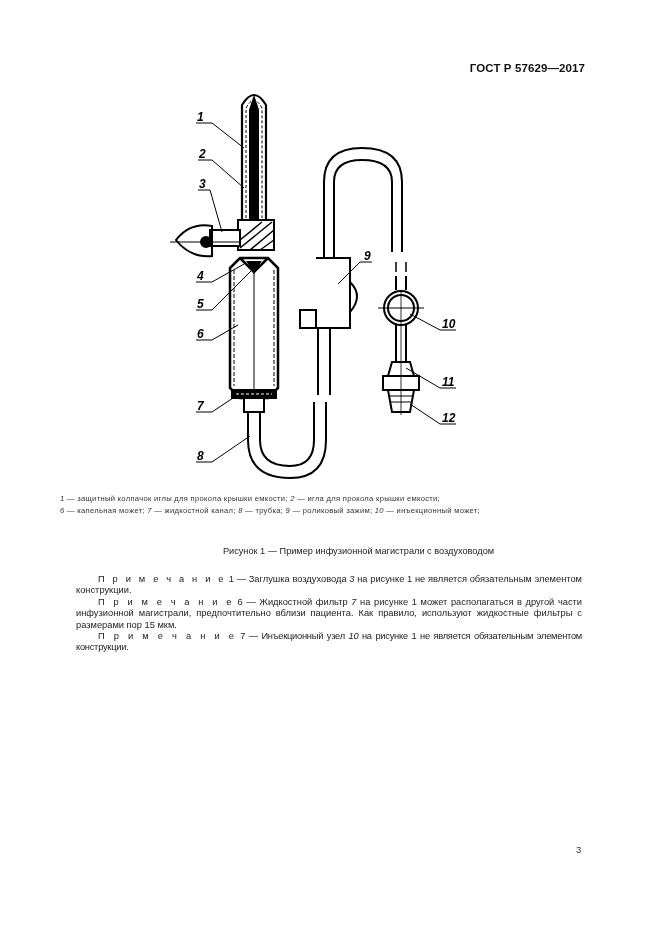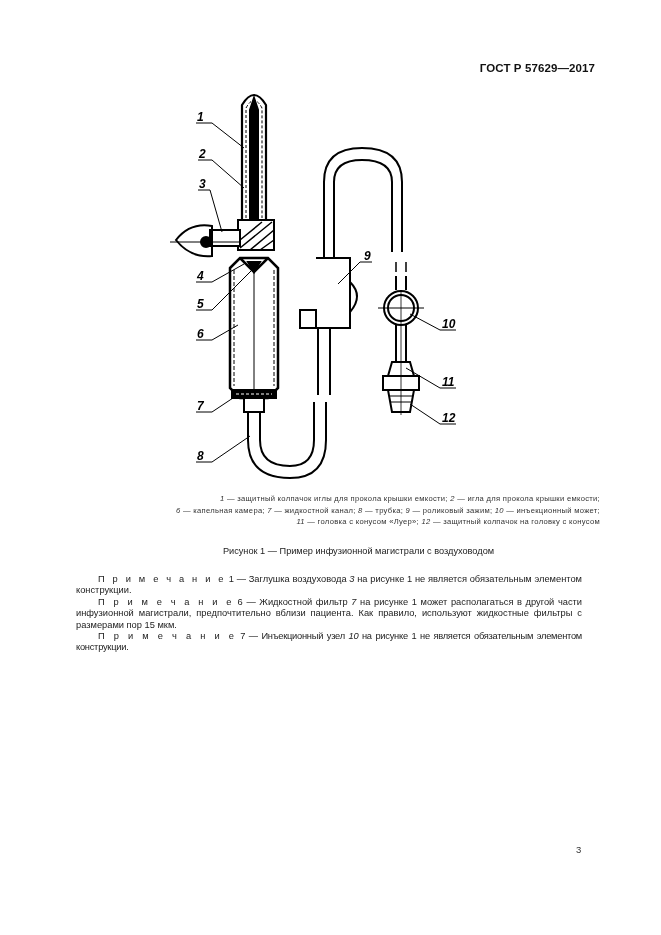--- a/index.html
+++ b/index.html
@@ -1,20 +1,20 @@
 <!DOCTYPE html>
 <html><head>
 <meta charset="utf-8">
 <style>
   html, body { margin:0; padding:0; background:#ffffff; }
   body { width:661px; height:935px; position:relative; overflow:hidden;
          font-family:"Liberation Sans", sans-serif; color:#111; }
-  .header { position:absolute; right:66px; top:62px; font-weight:bold; font-size:11.5px; letter-spacing:0.1px; }
+  .header { position:absolute; right:76px; top:62px; font-weight:bold; font-size:11.5px; letter-spacing:0.1px; }
   .figure { position:absolute; left:0; top:0; width:661px; height:500px; }
-  .legend { position:absolute; left:60px; width:540px; top:493px; text-align:right;
+  .legend { position:absolute; left:60px; width:540px; top:493px; text-align:left;
             font-size:7.6px; line-height:11.6px; color:#333; letter-spacing:0.3px; }
   .legend i { font-style:italic; }
   .caption { position:absolute; left:0; width:661px; top:546px; text-align:center; font-size:9.2px; color:#222;margin-left:28px; }
   .notes { position:absolute; left:76px; width:506px; top:574px; font-size:9.3px; line-height:11.4px; color:#222; text-align:justify; }
   .note { text-indent:22px; margin:0; }
   .spaced { letter-spacing:2.6px; }
   .note i { font-style:italic; }
   .pagenum { position:absolute; left:576px; top:844px; font-size:9.5px; color:#333; }
   svg text { font-family:"Liberation Sans", sans-serif; font-weight:bold; font-style:italic; font-size:12px; fill:#000; }
 </style>
@@ -104,22 +104,21 @@
     <text x="197" y="460">8</text>
     <text x="364" y="260">9</text>
     <text x="442" y="328">10</text>
     <text x="442" y="386">11</text>
     <text x="442" y="422">12</text>
   </g>
 </svg>
 
 <div class="legend">
   <div><i>1</i><span> — защитный колпачок иглы для прокола крышки емкости; </span><i>2</i><span> — игла для прокола крышки емкости;</span></div>
-  <div><i>6</i><span> — капельная камера; </span><i>7</i><span> — жидкостной канал;  </span><i>8</i><span> — трубка; </span><i>9</i><span> — роликовый зажим; </span><i>10</i><span> — инъекционный может;</span></div>
-  <div><i>11</i><span> — головка с конусом «Луер»;  </span><i>12</i><span> — защитный колпачок на головку с конусом</span></div>
+  <div><i>6</i><span> — капельная может; </span><i>7</i><span> — жидкостной канал;  </span><i>8</i><span> — трубка; </span><i>9</i><span> — роликовый зажим; </span><i>10</i><span> — инъекционный может;</span></div>
 </div>
 
 <div class="caption">Рисунок 1 — Пример инфузионной магистрали с воздуховодом</div>
 
 <div class="notes">
   <p class="note"><span class="spaced">П р и м е ч а н и е</span><span> 1 — Заглушка воздуховода </span><i>3</i><span> на рисунке 1 не является обязательным элементом конструкции.</span></p>
   <p class="note"><span class="spaced">П р и м е ч а н и е</span><span> 6 — Жидкостной фильтр </span><i>7</i><span> на рисунке 1 может располагаться в другой части инфузионной магистрали, предпочтительно вблизи пациента. Как правило, используют жидкостные фильтры с размерами пор 15 мкм.</span></p>
   <p class="note" style="letter-spacing:-0.25px"><span class="spaced">П р и м е ч а н и е</span><span> 7 — Инъекционный узел </span><i>10</i><span> на рисунке 1 не является обязательным элементом конструкции.</span></p>
 </div>
 

